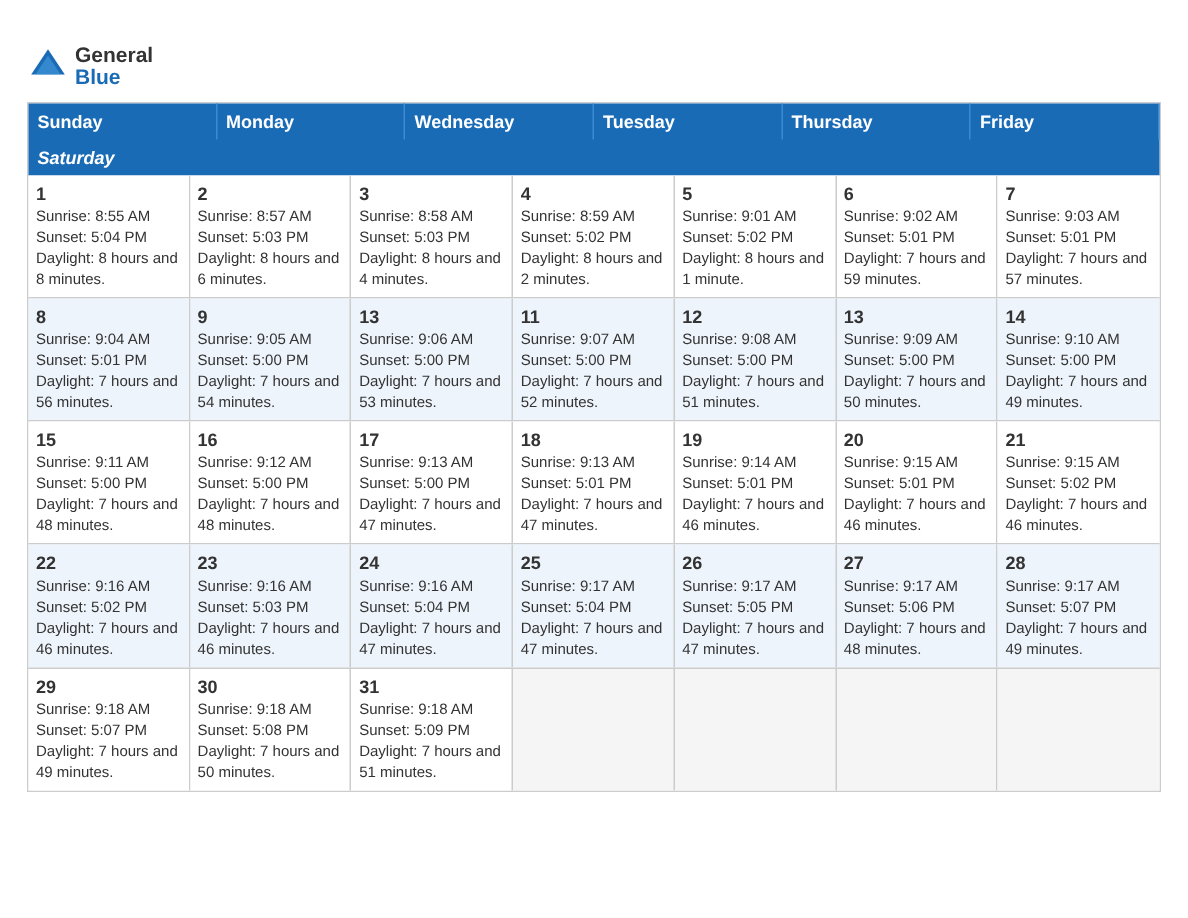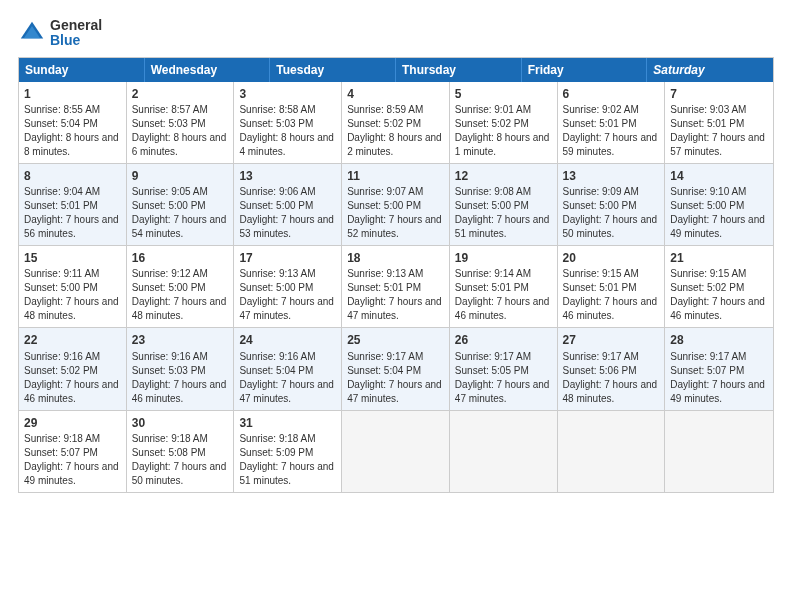--- a/index.html
+++ b/index.html
@@ -9,20 +9,21 @@
       width: 792px;
       height: 612px;
       overflow: hidden;
     }
     .page {
       width: 792px;
       height: 478px;
       padding: 18px 18px 12px 18px;
       display: flex;
       flex-direction: column;
+      margin-top: 11px;
     }
     .header {
       display: flex;
       justify-content: space-between;
       align-items: flex-start;
       margin-bottom: 8px;
     }
     .logo {
       display: flex;
       align-items: center;
@@ -118,20 +119,21 @@
     </div>
     <div class="title-block">
       <div class="main-title"></div>
       <div class="subtitle"></div>
     </div>
   </div>
 
   <div class="calendar">
     <div class="cal-header">
     <div class="cal-header-cell">Sunday</div>
+        <div class="cal-header-cell">Monday</div>
         <div class="cal-header-cell">Wednesday</div>
         <div class="cal-header-cell">Tuesday</div>
         <div class="cal-header-cell">Thursday</div>
         <div class="cal-header-cell">Friday</div>
         <div class="cal-header-cell">Saturday</div>
       </div>
     <div class="cal-body">
     <div class="cal-row">
           <div class="cal-cell"><span class="day-num">1</span><span class="sun-info">Sunrise: 8:55 AM<br>Sunset: 5:04 PM<br>Daylight: 8 hours and 8 minutes.</span></div>
           <div class="cal-cell"><span class="day-num">2</span><span class="sun-info">Sunrise: 8:57 AM<br>Sunset: 5:03 PM<br>Daylight: 8 hours and 6 minutes.</span></div>

